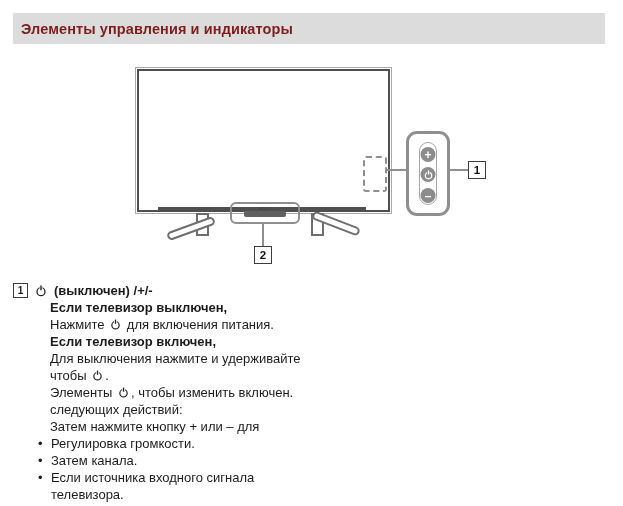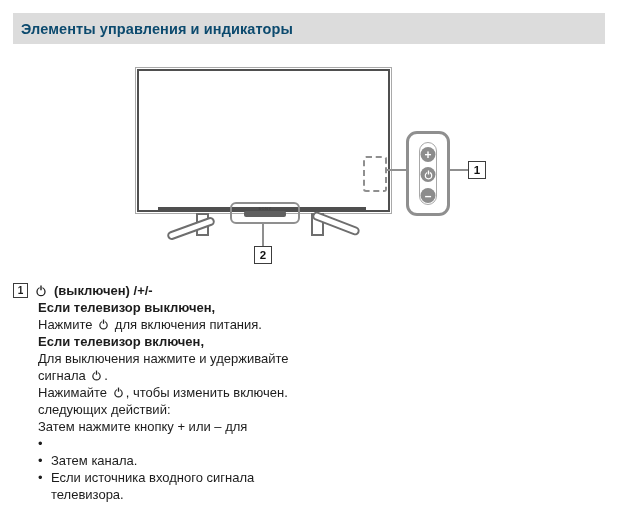--- a/index.html
+++ b/index.html
@@ -2,21 +2,21 @@
 <html><head>
 <meta charset="utf-8">
 <style>
   html,body{margin:0;padding:0;background:#fff;}
   #page{position:relative;width:623px;height:506px;background:#fff;overflow:hidden;
         font-family:"Liberation Sans","DejaVu Sans",sans-serif;color:#1c1c1c;}
 
   
   .hdr{position:absolute;left:13px;top:13px;width:592px;height:31px;background:#dcdcdc;
        display:flex;align-items:center;}
-  .hdr span{font-size:14.5px;font-weight:700;color:#0c4a6e;padding-left:8px;letter-spacing:.1px;}
+  .hdr span{font-size:14.5px;font-weight:700;color:#7f1d1d;padding-left:8px;letter-spacing:.1px;}
 
   
   .tv{position:absolute;left:135px;top:67px;width:255px;height:145px;border:1px solid #a9a9a9;}
   .tv-inner{position:absolute;left:1px;top:1px;right:1px;bottom:1px;border:2px solid #4f4f4f;background:#fff;}
   .tv-strip{position:absolute;left:158px;top:207px;width:208px;height:4px;background:#4f4f4f;z-index:2;}
 
   
   .post{position:absolute;width:9px;height:19px;border:2px solid #6e6e6e;background:#fff;z-index:1;}
   .leg{position:absolute;width:46px;height:5px;border:2px solid #6e6e6e;border-radius:5px;background:#fff;z-index:1;}
   .post-l{left:196px;top:213px;} .leg-l{left:166px;top:224px;transform:rotate(-20deg);}
@@ -51,21 +51,21 @@
         font-weight:700;font-size:12px;line-height:1;}
   .cbtn.b-plus{top:13px;} .cbtn.b-pwr{top:33px;} .cbtn.b-minus{top:54px;}
 
   
   .sect{position:absolute;left:13px;top:282px;width:345px;font-size:13px;line-height:17px;color:#1c1c1c;}
   .sect .row1{display:flex;align-items:center;gap:5px;height:17px;}
   .marker{width:13px;height:13px;border:1.2px solid #3c3c3c;display:inline-flex;align-items:center;
           justify-content:center;font-size:10px;font-weight:700;flex:0 0 auto;}
   .t-bold{font-weight:700;}
   .body{margin-left:25px;}
-  .body div{height:17px;white-space:nowrap;}
+  .body div{height:17px;white-space:nowrap;margin-left:12px;}
   .bullets{margin-left:25px;}
   .bul{display:flex;}
   .bul .dot{width:13px;flex:0 0 auto;}
   .bul .bt{max-width:247px;white-space:normal;}
   .pwr-svg{vertical-align:-1px;margin:0 2px;}
 </style>
 </head>
 <body>
 
 <div id="page">
@@ -127,42 +127,43 @@
         <svg class="pwr-svg" width="11" height="11" viewBox="0 0 12 12">
           <circle cx="6" cy="6.7" r="4" fill="none" stroke="#222" stroke-width="1.3"></circle>
           <line x1="6" y1="0.6" x2="6" y2="5.2" stroke="#fff" stroke-width="3"></line>
           <line x1="6" y1="0.6" x2="6" y2="5.2" stroke="#222" stroke-width="1.4"></line>
         </svg>
         <span>для включения питания.</span>
       </div>
       <div class="t-bold">Если телевизор включен,</div>
       <div>Для выключения нажмите и удерживайте</div>
       <div>
-        <span>сигнала</span>
+        <span>чтобы</span>
         <svg class="pwr-svg" width="11" height="11" viewBox="0 0 12 12">
           <circle cx="6" cy="6.7" r="4" fill="none" stroke="#222" stroke-width="1.3"></circle>
           <line x1="6" y1="0.6" x2="6" y2="5.2" stroke="#fff" stroke-width="3"></line>
           <line x1="6" y1="0.6" x2="6" y2="5.2" stroke="#222" stroke-width="1.4"></line>
         </svg><span>.</span>
       </div>
       <div>
-        <span>Нажимайте</span>
+        <span>Элементы</span>
         <svg class="pwr-svg" width="11" height="11" viewBox="0 0 12 12">
           <circle cx="6" cy="6.7" r="4" fill="none" stroke="#222" stroke-width="1.3"></circle>
           <line x1="6" y1="0.6" x2="6" y2="5.2" stroke="#fff" stroke-width="3"></line>
           <line x1="6" y1="0.6" x2="6" y2="5.2" stroke="#222" stroke-width="1.4"></line>
         </svg><span>, чтобы изменить включен.</span>
       </div>
       <div>следующих действий:</div>
       <div>Затем нажмите кнопку + или – для</div>
     </div>
 
     <div class="bullets">
       <div class="bul">
         <span class="dot">•</span>
+        <span class="bt">Регулировка громкости.</span>
       </div>
       <div class="bul">
         <span class="dot">•</span>
         <span class="bt">Затем канала.</span>
       </div>
       <div class="bul">
         <span class="dot">•</span>
         <span class="bt">Если источника входного сигнала телевизора.</span>
       </div>
     </div>

